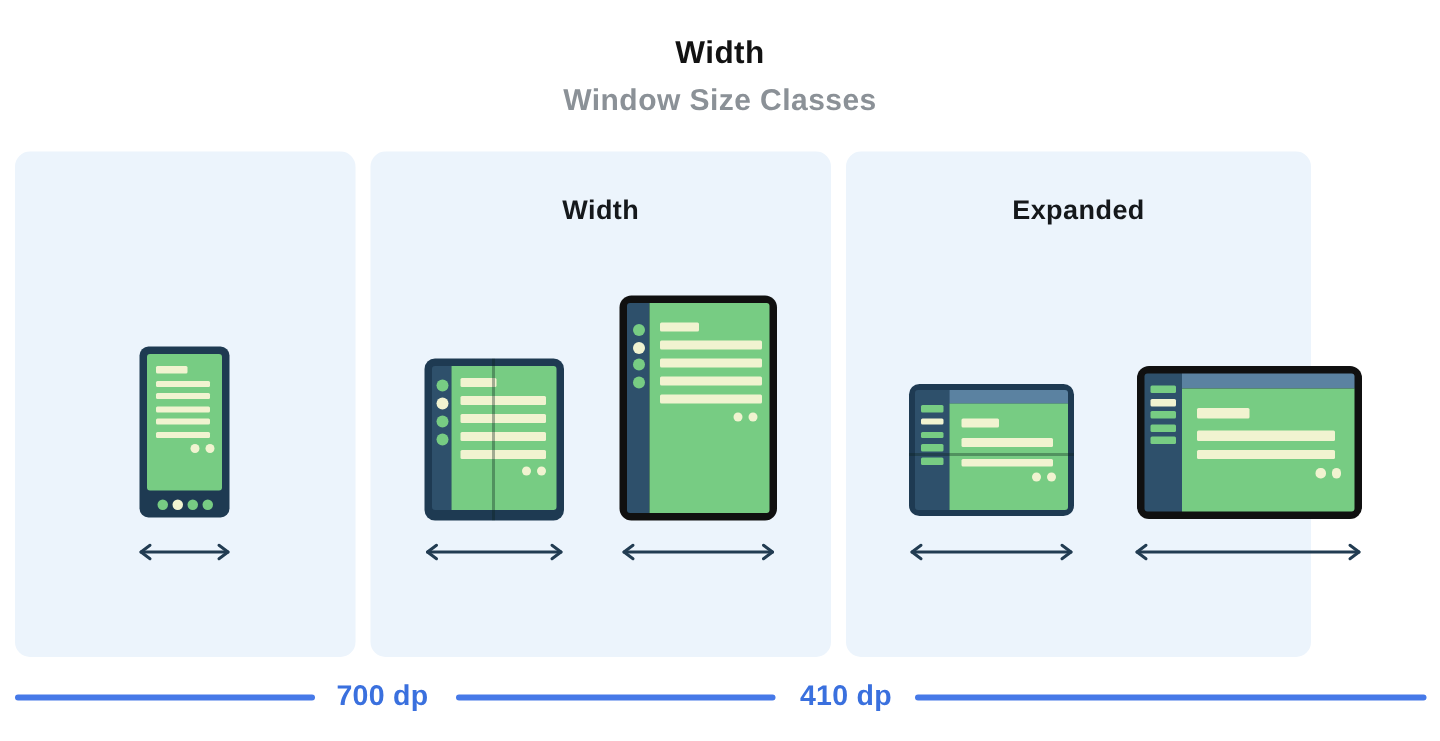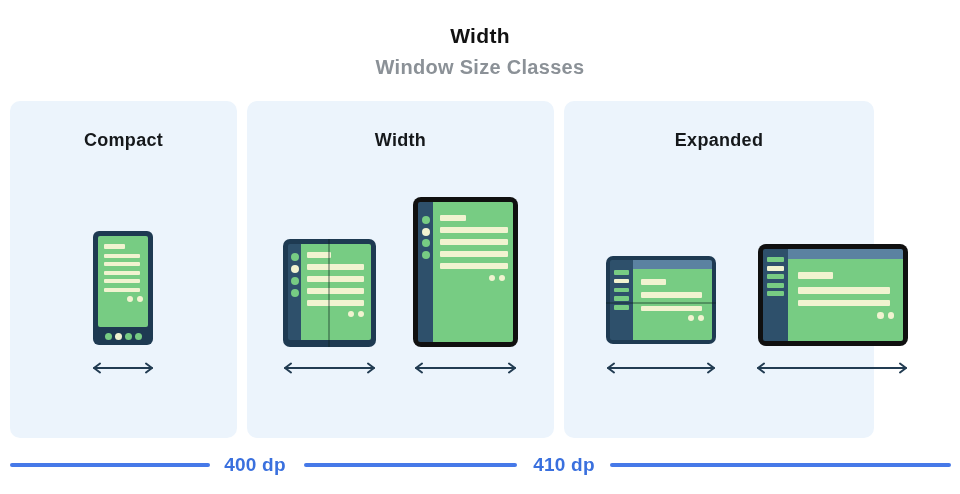--- a/index.html
+++ b/index.html
@@ -42,21 +42,20 @@
 <body>
 
 <div class="page">
 
   <div class="page-header">
     <div class="page-title">Width</div>
     <div class="page-subtitle">Window Size Classes</div>
   </div>
 
   <div class="panel" style="left:10px;width:227px;">
-    <div class="panel-label">Compact</div>
 
     <div class="device col" style="left:83px;top:130px;width:60px;height:114px;background:var(--frame-navy);border-radius:6px;padding:5px 5px 0;">
       <div class="screen col" style="height:91px;border-radius:2px;">
         <div class="bar" style="width:21px;height:5px;margin:8px 0 0 6px;"></div>
         <div class="bar" style="width:36px;height:4px;margin:4.5px 0 0 6px;"></div>
         <div class="bar" style="width:36px;height:4px;margin:4.5px 0 0 6px;"></div>
         <div class="bar" style="width:36px;height:4px;margin:4.5px 0 0 6px;"></div>
         <div class="bar" style="width:36px;height:4px;margin:4.5px 0 0 6px;"></div>
         <div class="bar" style="width:36px;height:4px;margin:4.5px 0 0 6px;"></div>
         <div class="dots-row" style="margin:4px 5px 0 0;gap:4px;">
@@ -190,19 +189,19 @@
     </svg>
     <svg class="arrow" style="left:190px;top:260px;" width="156" height="14" viewBox="0 0 156 14">
       <line x1="4" y1="7" x2="152" y2="7"></line>
       <polyline points="10,2.5 4,7 10,11.5"></polyline>
       <polyline points="146,2.5 152,7 146,11.5"></polyline>
     </svg>
   </div>
 
   <div style="position:absolute;top:452px;left:0;width:960px;height:26px;">
     <div class="rule-seg" style="left:10px;width:200px;"></div>
-    <div class="dp-label" style="left:218px;width:74px;">400 dp</div>
+    <div class="dp-label" style="left:218px;width:74px;">700 dp</div>
     <div class="rule-seg" style="left:304px;width:213px;"></div>
     <div class="dp-label" style="left:527px;width:74px;">410 dp</div>
     <div class="rule-seg" style="left:610px;width:341px;"></div>
   </div>
 
 </div>
 
 </body></html>

